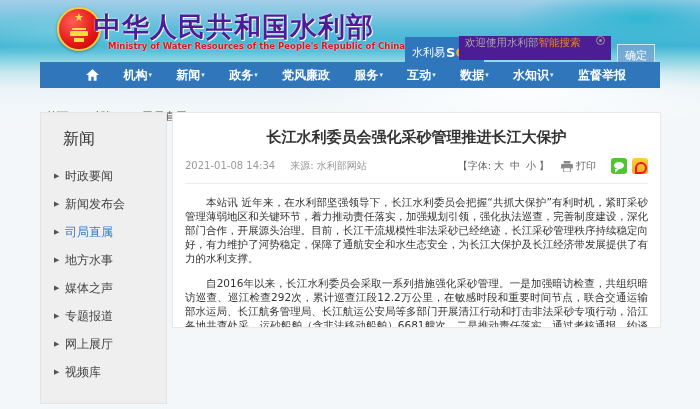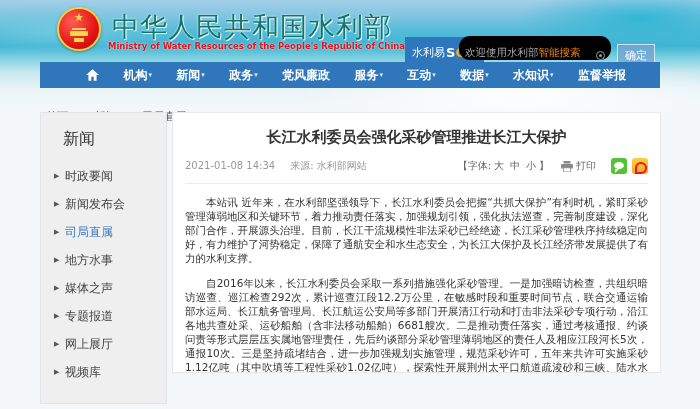--- a/index.html
+++ b/index.html
@@ -24,39 +24,39 @@
     border:2px solid #f6cf3a; position:relative;
     box-shadow:0 1px 3px rgba(0,0,0,.35);
   }
   .emblem .star { position:absolute; left:0; right:0; top:3px; text-align:center; color:#ffd84d; font-size:11px; line-height:11px; }
   .emblem .star::before { content:"★"; }
   .emblem .gate { position:absolute; left:11px; top:22px; width:18px; height:5px; background:#ffd84d; border-radius:1px; }
   .emblem .gate::before { content:""; position:absolute; left:2px; top:-3px; width:14px; height:2px; background:#ffd84d; }
   .emblem .gate::after { content:""; position:absolute; left:4px; top:7px; width:10px; height:4px; background:#ffd84d; }
 
   .site-title {
-    position:absolute; left:112px; top:9px; color:#0f766e; font-size:27px; font-weight:normal;
+    position:absolute; left:94px; top:9px; color:#4c1d95; font-size:27px; font-weight:bold;
     letter-spacing:1px; white-space:nowrap;
     text-shadow:0 0 2px #fff,1px 1px 0 rgba(255,255,255,.9);
   }
   .site-sub {
     position:absolute; left:108px; top:41px; color:#e0121b; font-size:8.5px; font-weight:bold;
     white-space:nowrap; text-shadow:0 0 2px rgba(255,255,255,.9);
   }
 
   
   .search-label {
     position:absolute; left:405px; top:37px; height:22px; background:#2e77bd; color:#fff;
     font-size:11px; line-height:22px; padding:16px 7px; display:flex; align-items:center;
   }
   .search-label .sou { font-weight:bold; font-size:13px; margin-left:1px; letter-spacing:0; }
   .search-label .sou-o { color:#f7a823; }
   .search-input {
-    position:absolute; left:459px; top:36px; width:152px; height:24px; background:#000000;
-    display:flex; align-items:flex-end; padding:0 6px; font-size:10.5px; cursor:text;border-radius:11px;
+    position:absolute; left:459px; top:36px; width:152px; height:24px; background:#4c1d95;
+    display:flex; align-items:flex-start; padding:0 6px; font-size:10.5px; cursor:text;
   }
   .search-input .ph1 { color:#a6a6a6; }
   .search-input .ph2 { color:#f08519; }
   .input-icon { margin-left:auto; width:9px; height:9px; border:1px solid #9a9a9a; border-radius:50%; position:relative; }
   .input-icon::after { content:""; position:absolute; left:2px; top:2px; width:3px; height:3px; background:#9a9a9a; border-radius:50%; }
   .search-btn {
     position:absolute; left:617px; top:44px; width:38px; height:23px; text-align:center;
     line-height:21px; font-size:11px; color:#fff; background:rgba(118,165,210,.8);
     border:1px solid #cfe4f3; cursor:pointer;
   }
@@ -82,21 +82,21 @@
     background:#efefef; border:1px solid #e4e4e4; padding-top:10px;
   }
   .sidebar-title { font-size:16px; color:#333; padding:6px 0 12px 22px; }
   .side-item { height:28px; line-height:28px; padding-left:13px; font-size:12px; color:#444; cursor:pointer; display:flex; }
   .side-item .tri { width:11px; color:#555; font-size:7px; }
   .side-item .tri::before { content:"▶"; }
   .side-item.active span.lbl { color:#3a7bc8; }
 
   
   .panel {
-    position:absolute; left:172px; top:112px; width:489px; height:261px;
+    position:absolute; left:172px; top:112px; width:489px; height:216px;
     background:#fff; border:1px solid #e8e8e8; padding:0 12px; overflow:hidden;
   }
   .article-title { text-align:center; font-size:15px; font-weight:bold; color:#333; padding-top:15px; }
   .meta { display:flex; justify-content:space-between; align-items:center; margin-top:11px; font-size:10px; color:#999;gap:16px; }
   .meta-left span { margin-right:12px; }
   .meta-right { display:flex; align-items:center; color:#666; }
   .meta-right .fs { margin:0 3px; cursor:pointer; color:#666; }
   .print { display:flex; align-items:center; margin-left:12px; cursor:pointer; color:#666; }
   .print svg { margin-right:3px; }
   .share { display:flex; align-items:center; margin-left:10px; }

